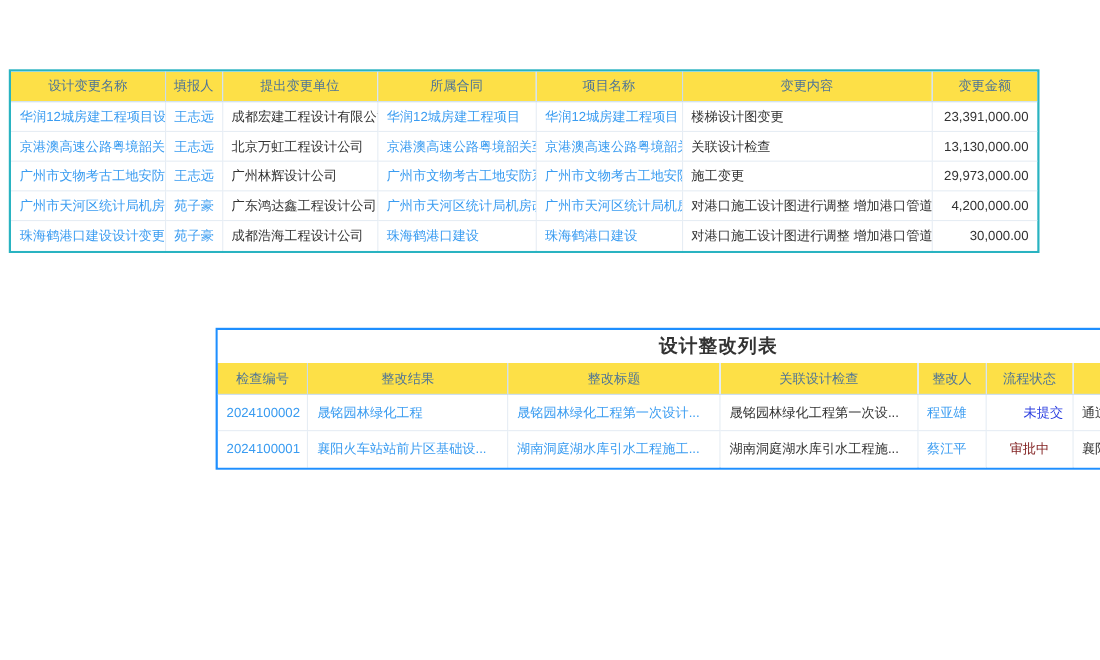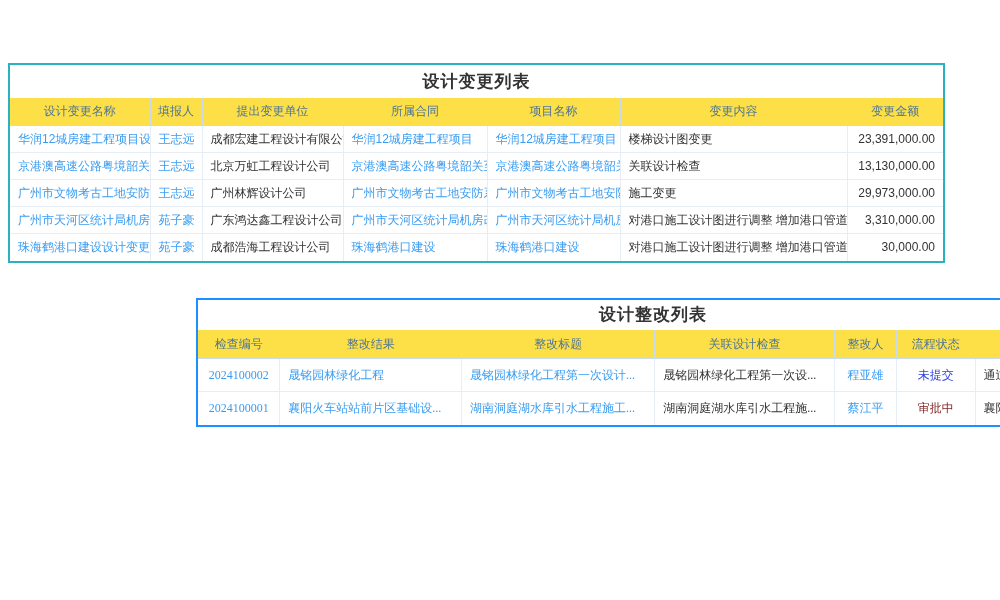--- a/index.html
+++ b/index.html
@@ -24,35 +24,34 @@
     padding:0 4px;overflow:hidden;white-space:nowrap;
   }
   #change-table th{height:27px;}
   #rectify-table th{height:28px;}
   td{
     font-size:12px;color:#333;border:1px solid #e6edf4;
     padding:0 8px;overflow:hidden;white-space:nowrap;box-sizing:border-box;
     background:#fff;
   }
   #change-table td{height:27px;}
-  #rectify-table td{height:33px;font-family:Liberation Serif, serif;}
+  #rectify-table td{height:33px;}
   th:first-child,td:first-child{border-left:none;}
   th:last-child,td:last-child{border-right:none;margin-left:19px;}
   tr:last-child td{border-bottom:none;}
   .link{color:#3a9cf1;cursor:pointer;}
-  .center{text-align:center;}
+  .center{}
   .right{text-align:right;}
-  .status-not-submitted{color:#2c3fe0;text-align:center;}
+  .status-not-submitted{color:#2c3fe0;text-align:right;}
   .status-in-approval{color:#7f1d1d;text-align:center;}
 </style>
 </head>
 <body>
 
 <div class="report" id="change-table">
-  <div class="report-title">设计变更列表</div>
   <table>
     <colgroup>
       <col style="width:140px">
         <col style="width:52px">
         <col style="width:141px">
       <col style="width:144px">
         <col style="width:133px">
         <col style="width:227px">
         <col style="width:96px">
     </colgroup>
@@ -95,21 +94,21 @@
         <td>施工变更</td>
         <td class="right">29,973,000.00</td>
       </tr>
       <tr>
         <td class="link">广州市天河区统计局机房改...</td>
         <td class="link center">苑子豪</td>
         <td>广东鸿达鑫工程设计公司</td>
         <td class="link">广州市天河区统计局机房改...</td>
         <td class="link">广州市天河区统计局机房改...</td>
         <td>对港口施工设计图进行调整 增加港口管道建设工程</td>
-        <td class="right">3,310,000.00</td>
+        <td class="right">4,200,000.00</td>
       </tr>
       <tr>
         <td class="link">珠海鹤港口建设设计变更</td>
         <td class="link center">苑子豪</td>
         <td>成都浩海工程设计公司</td>
         <td class="link">珠海鹤港口建设</td>
         <td class="link">珠海鹤港口建设</td>
         <td>对港口施工设计图进行调整 增加港口管道建设工程</td>
         <td class="right">30,000.00</td>
       </tr>

